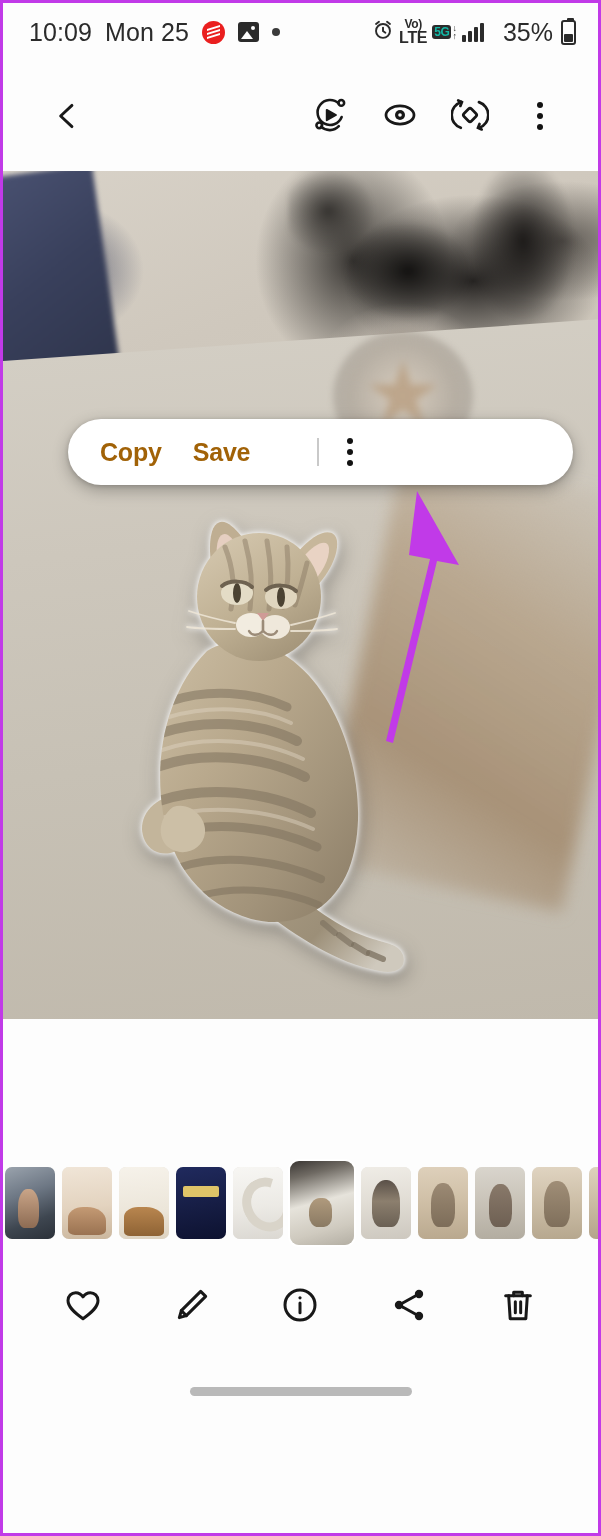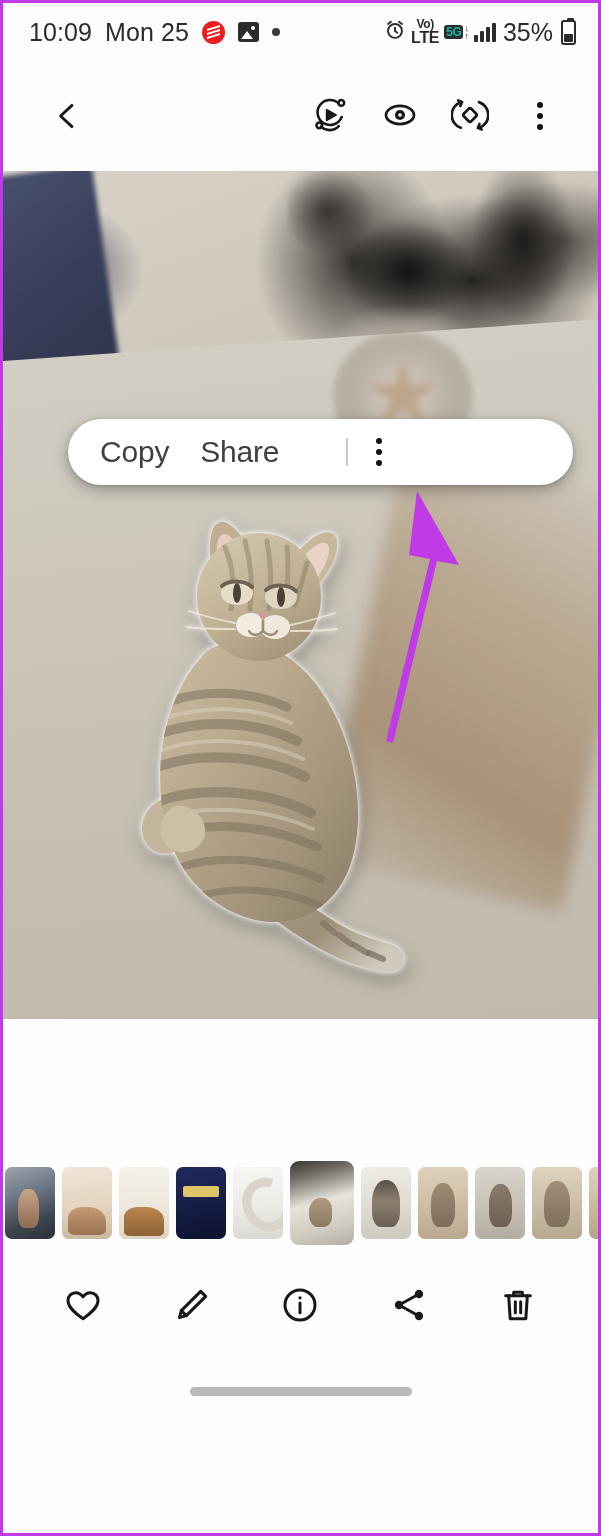--- a/index.html
+++ b/index.html
@@ -89,21 +89,21 @@
   }
   .arrows-5g { display:flex; flex-direction: column; font-size: 9px; line-height: 8px; color:#2b2b2b;}
 
   .icon-signal { display: inline-flex; align-items: flex-end; gap: 2px; height: 20px;}
   .icon-signal i { display: block; width: 4px; background: #2b2b2b; border-radius: 1px;}
   .icon-signal i:nth-child(1){ height: 7px;}
   .icon-signal i:nth-child(2){ height: 11px;}
   .icon-signal i:nth-child(3){ height: 15px;}
   .icon-signal i:nth-child(4){ height: 19px;}
 
-  .sb-battery-pct { font-size: 25px; color: #2b2b2b; margin-left:2px;}
+  .sb-battery-pct { font-size: 25px; color: #2b2b2b; margin-left:14px;}
   .icon-battery {
     width: 15px; height: 25px; border: 2px solid #2b2b2b; border-radius: 3px;
     position: relative; display: inline-block; margin-left: 3px;
   }
   .icon-battery::before {
     content:""; position:absolute; top:-4px; left:4px; width:7px; height:3px;
     background:#2b2b2b; border-radius:1px 1px 0 0;
   }
   .icon-battery .fill {
     position:absolute; left:1px; right:1px; bottom:1px; height: 35%;
@@ -203,23 +203,23 @@
     width: 505px; height: 66px;
     background: #ffffff;
     border-radius: 33px;
     display: flex;
     align-items: center;
     padding: 0 30px 0 32px;
     gap: 0;
     box-shadow: 0 5px 16px rgba(0,0,0,0.28), 0 1px 4px rgba(0,0,0,0.16);
   }
   .popup-item {
-    font-size: 30px;
-    font-weight: 400;
-    color: #404040;
+    font-size: 25px;
+    font-weight: 700;
+    color: #a16207;
     letter-spacing: -0.2px;
     cursor: pointer;
     white-space: nowrap;
   }
   #popup-copy { margin-right: 31px; }
   #popup-share { margin-right: 31px; }
   #popup-sticker { margin-right: 0; }
   .popup-divider {
     width: 2px; height: 28px;
     background: #c9c9c9;
@@ -538,21 +538,21 @@
           <path d="M124 122 C104 118 90 114 78 110"></path>
           <path d="M124 128 C104 128 90 128 76 126"></path>
           <path d="M180 124 C198 120 212 116 224 112"></path>
           <path d="M180 130 C198 130 212 130 226 128"></path>
         </g>
       </svg>
     </div>
 
     <div id="context-popup">
       <span id="popup-copy" class="popup-item">Copy</span>
-      <span id="popup-share" class="popup-item">Share</span>
+      <span id="popup-share" class="popup-item">Save</span>
       <span class="popup-divider"></span>
       <span class="kebab">
         <span></span>
           <span></span>
           <span></span>
       </span>
     </div>
 
     <div id="annotation-arrow">
       <svg viewBox="0 0 120 260" xmlns="http://www.w3.org/2000/svg">

